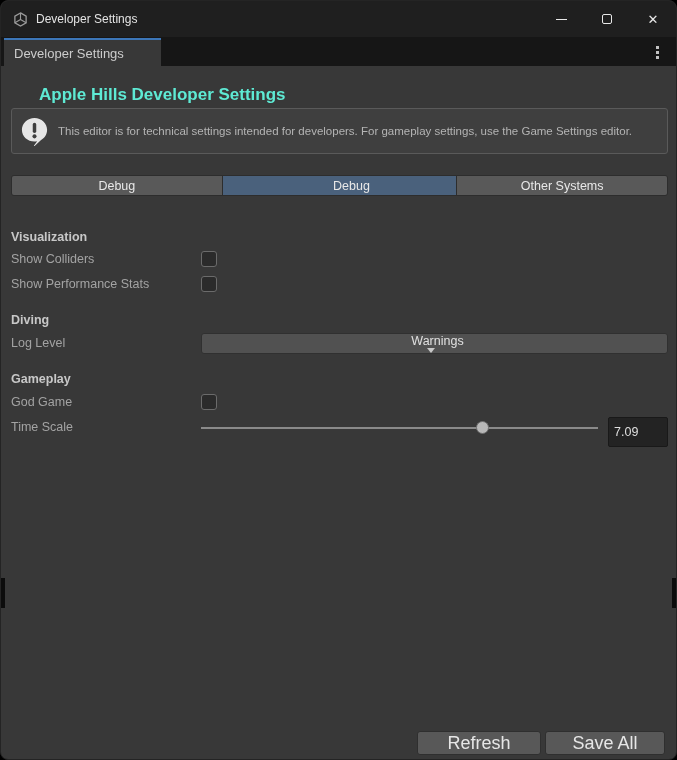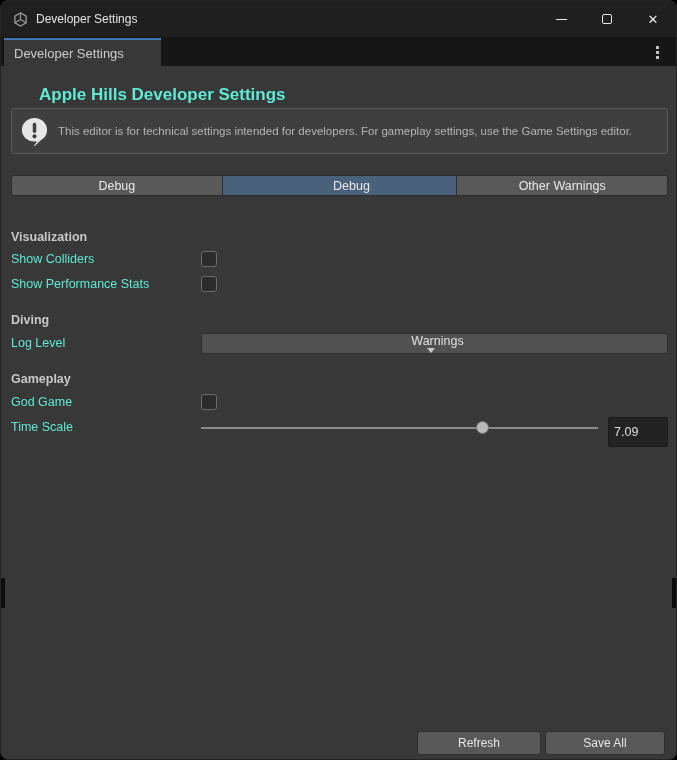--- a/index.html
+++ b/index.html
@@ -47,21 +47,21 @@
             display:flex; border-radius:3px; overflow:hidden;
             border:1px solid #2d2d2d; }
   .seg { flex:1; background:#595959; color:#e8e8e8; font-size:12.5px;
          display:flex; align-items:center; justify-content:center;
          border-right:1px solid #2d2d2d; }
   .seg:last-child { border-right:none; }
   .seg.selected { background:#4a617c;padding-left:24px; }
 
   .section-title { position:absolute; left:10px; font-size:12.5px;
                    font-weight:bold; color:#c8c8c8; }
-  .row-label { position:absolute; left:10px; font-size:12.5px; color:#5eead4; }
+  .row-label { position:absolute; left:10px; font-size:12.5px; color:#a3a3a3; }
 
   .checkbox { position:absolute; left:200px; width:16px; height:16px;
               background:#2b2b2b; border:1px solid #6b6b6b; border-radius:3px; }
 
   .dropdown { position:absolute; left:200px; top:332px; width:467px; height:21px;
               background:#515151; border:1px solid #303030; border-radius:3px;
               display:flex; align-items:center;flex-direction:column; }
   .dropdown-value { font-size:12.5px; color:#e0e0e0; margin-left:6px; flex:1; }
   .dropdown-arrow { width:0; height:0; margin-right:7px;
                     border-left:4px solid transparent;
@@ -75,21 +75,21 @@
                   margin-left:-6px; background:#b8b8b8; border-radius:50%;
                   border:1px solid #6e6e6e; }
   .value-box { position:absolute; left:607px; top:416px; width:60px; height:30px;
                background:#232323; border:1px solid #191919; border-radius:2px;
                font-size:12.5px; color:#dfdfdf; display:flex; align-items:center;
                padding-left:5px; }
 
   
   .footer-btn { position:absolute; top:730px; height:24px; background:#585858;
                 border:1px solid #2f2f2f; border-radius:3px; color:#e6e6e6;
-                font-size:12px; display:flex; align-items:center;
+                font-size:18px; display:flex; align-items:center;
                 justify-content:center; }
   #refresh-btn { left:416px; width:124px; }
   #saveall-btn { left:544px; width:120px; }
 
   
   .edge-notch { position:absolute; width:4px; height:30px; top:577px;
                 background:#0c0c0c; }
   .edge-notch.left  { left:0; }
   .edge-notch.right { right:0; }
 </style>
@@ -135,21 +135,21 @@
       <path d="M16 2 C8.8 2 3 7.4 3 14.2 C3 21 8.8 26.4 16 26.4 C17 26.4 17.9 26.3 18.8 26.1 L15.5 30.5 C15.2 31 15.7 31.2 16.1 30.9 L22.5 25 C26.5 22.9 29 18.8 29 14.2 C29 7.4 23.2 2 16 2 Z" fill="#e6e6e6"></path>
       <rect x="14.2" y="7" width="3.6" height="10.5" rx="1.8" fill="#3f3f3f"></rect>
       <circle cx="16" cy="21" r="2.1" fill="#3f3f3f"></circle>
     </svg>
     <div class="help-text">This editor is for technical settings intended for developers. For gameplay settings, use the Game Settings editor.</div>
   </div>
 
   <div class="segbar">
     <div class="seg">Debug</div>
     <div class="seg selected">Debug</div>
-    <div class="seg">Other Warnings</div>
+    <div class="seg">Other Systems</div>
   </div>
 
   <div class="section-title" style="top:229px">Visualization</div>
   <div class="row-label" style="top:251px">Show Colliders</div>
   <div class="checkbox" style="top:250px"></div>
   <div class="row-label" style="top:276px">Show Performance Stats</div>
   <div class="checkbox" style="top:275px"></div>
 
   <div class="section-title" style="top:312px">Diving</div>
   <div class="row-label" style="top:335px">Log Level</div>

